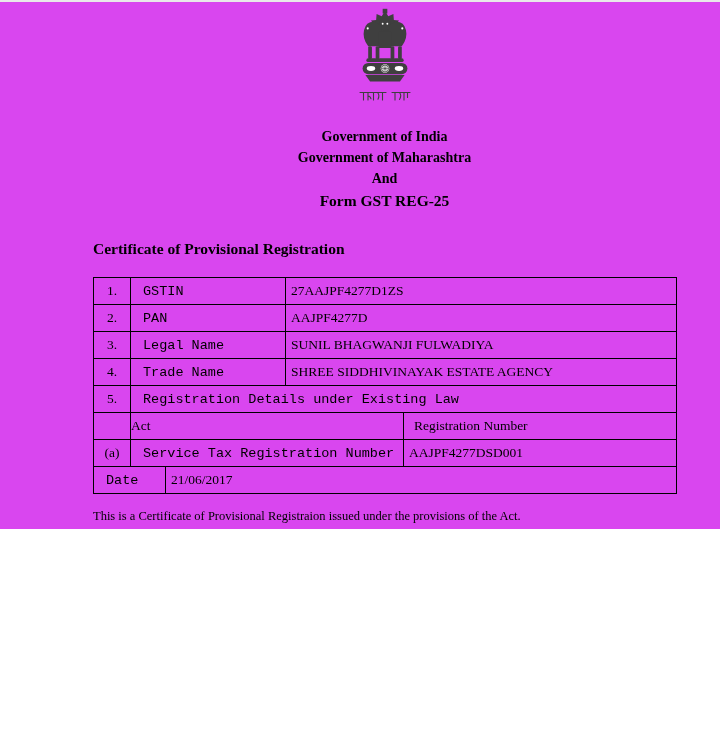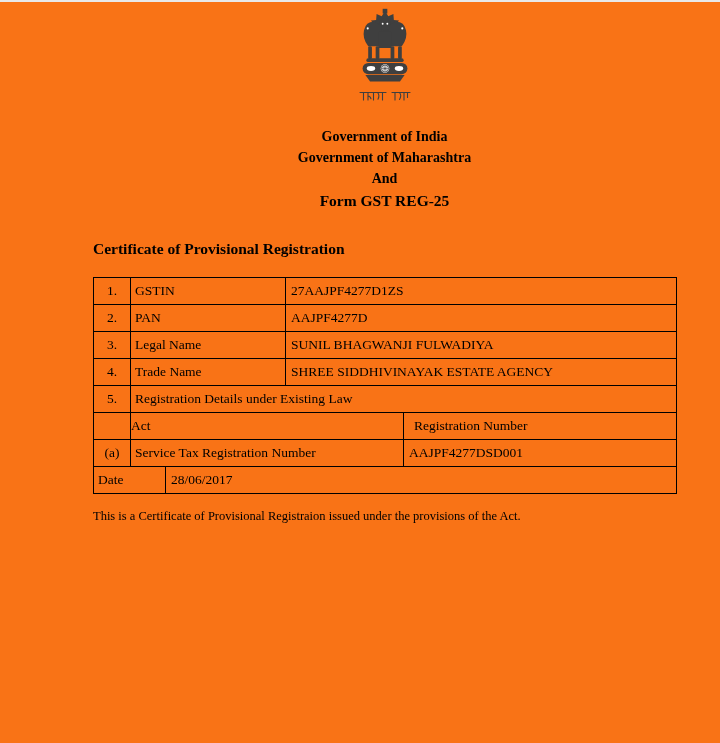--- a/index.html
+++ b/index.html
@@ -4,22 +4,22 @@
 <style>
   * { margin: 0; padding: 0; box-sizing: border-box; }
   html, body {
     background: #ffffff;
     font-family: "Liberation Serif", "DejaVu Serif", serif;
     color: #000000;
   }
   .page {
     position: relative;
     width: 720px;
-    height: 743px;
-    background: #f97316;
+    height: 529px;
+    background: #d946ef;
     overflow: hidden;
   }
   .page-top-edge {
     position: absolute;
     top: 0; left: 0;
     width: 100%; height: 2px;
     background: #e9e9e9;
   }
   .content {
     position: absolute;
@@ -74,21 +74,21 @@
     font-size: 13.5px;
   }
   table.reg-table td {
     border: 1px solid #000000;
     height: 27px;
     vertical-align: middle;
     overflow: hidden;
     white-space: nowrap;
   }
   td.num   { text-align: center; }
-  td.label { text-align: left; padding-left: 4px; }
+  td.label { text-align: left; padding-left: 12px; font-family: Liberation Mono, monospace; }
   td.value { text-align: left; padding-left: 5px; }
   td.center{ text-align: left; }
   td.pad10 { padding-left: 10px; }
   .footer-note {
     position: absolute;
     top: 508px;
     left: 0;
     width: 100%;
     text-align: left;
     font-size: 12.5px;
@@ -215,21 +215,21 @@
           <td class="center" colspan="3">Act</td>
           <td class="value pad10">Registration Number</td>
         </tr>
         <tr>
           <td class="num">(a)</td>
           <td class="label" colspan="3">Service Tax Registration Number</td>
           <td class="value">AAJPF4277DSD001</td>
         </tr>
         <tr>
           <td class="label" colspan="2">Date</td>
-          <td class="value" colspan="3">28/06/2017</td>
+          <td class="value" colspan="3">21/06/2017</td>
         </tr>
       </tbody>
     </table>
 
     <div class="footer-note">This is a Certificate of Provisional Registraion issued under the provisions of the Act.</div>
 
   </div>
 </div>
 
 </body></html>

